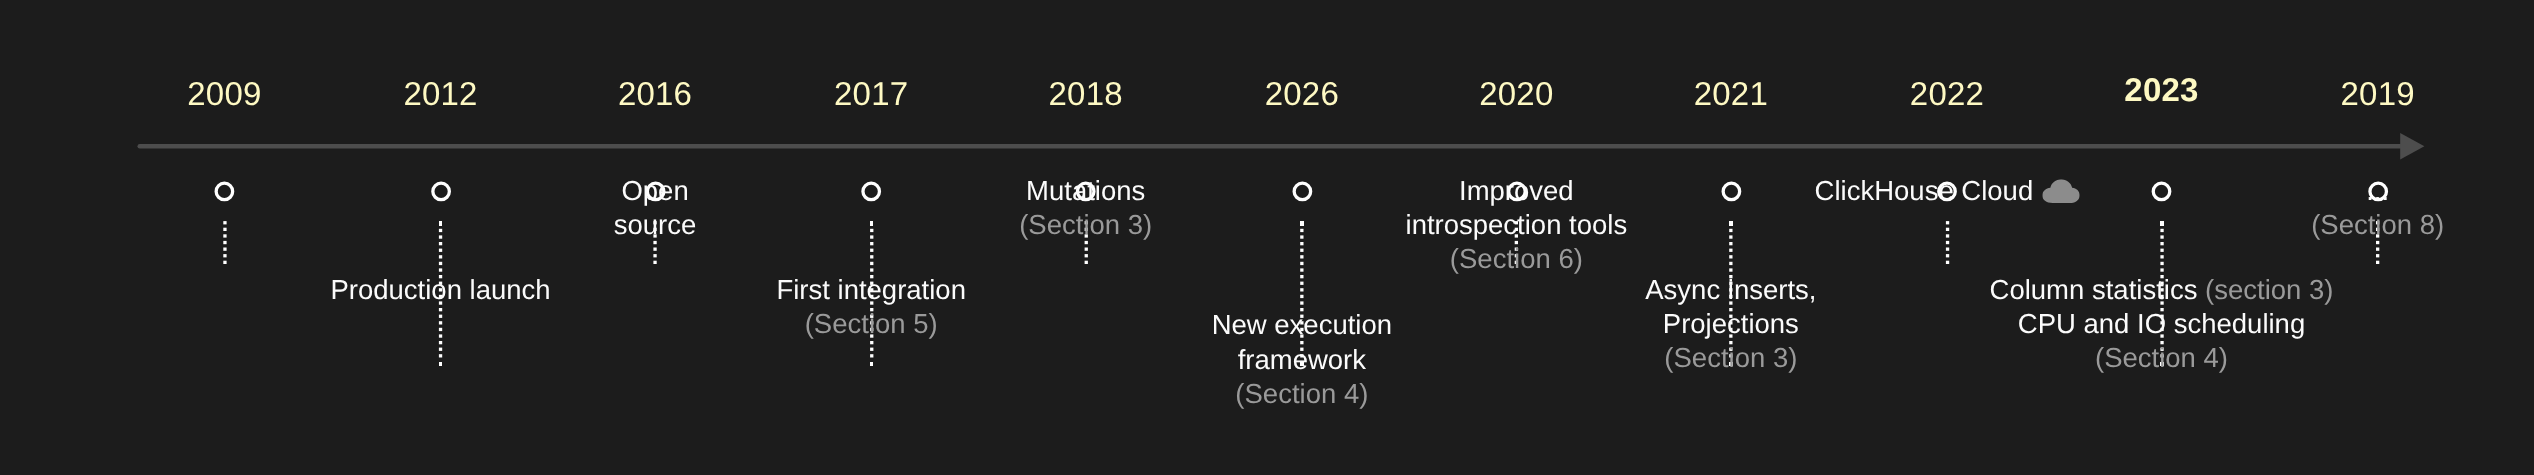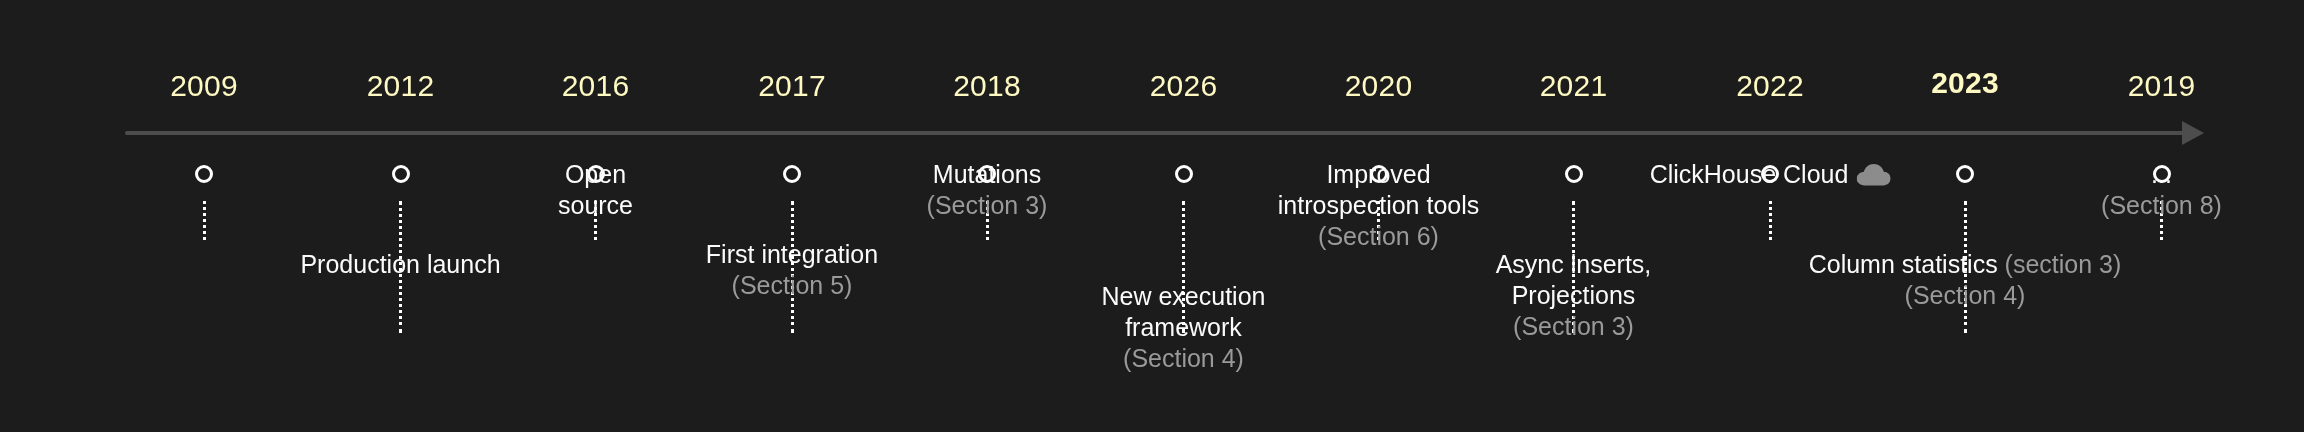--- a/index.html
+++ b/index.html
@@ -124,21 +124,21 @@
         <div class="stem" style="top: 201px; height: 39px;"></div>
         <div class="label" style="top: 159px;">
           <span class="ln"><span>Open</span></span>
           <span class="ln"><span>source</span></span>
         </div>
       </div>
       <div class="event" style="left: 792px;">
         <div class="year" style="top: 69px;">2017</div>
         <div class="marker" style="top: 165px;"></div>
         <div class="stem" style="top: 201px; height: 132px;"></div>
-        <div class="label" style="top: 239px;">
+        <div class="label" style="top: 249px;">
           <span class="ln"><span>First integration</span></span>
           <span class="ln secline"><span>(Section 5)</span></span>
         </div>
       </div>
       <div class="event" style="left: 987px;">
         <div class="year" style="top: 69px;">2018</div>
         <div class="marker" style="top: 165px;"></div>
         <div class="stem" style="top: 201px; height: 39px;"></div>
         <div class="label" style="top: 159px;">
           <span class="ln"><span>Mutations</span></span>
@@ -184,20 +184,21 @@
                 <path fill="#8c8c8c" d="M9.5 21.5h17.2c4 0 7.3-3.1 7.3-6.9 0-3.7-3-6.8-6.9-6.9C26.1 3.3 22 0 17.1 0 12.3 0 8.3 3.3 7.3 7.7c-4 .2-7.3 3.3-7.3 7 0 3.8 3.4 6.8 9.5 6.8z"></path>
               </svg></span></span>
         </div>
       </div>
       <div class="event" style="left: 1965px;">
         <div class="year" style="top: 66px; font-weight: bold;">2023</div>
         <div class="marker" style="top: 165px;"></div>
         <div class="stem" style="top: 201px; height: 132px;"></div>
         <div class="label" style="top: 249px;">
           <span class="ln"><span>Column statistics </span><span class="sec">(section 3)</span></span>
+          <span class="ln"><span>CPU and IO scheduling</span></span>
           <span class="ln secline"><span>(Section 4)</span></span>
         </div>
       </div>
       <div class="event" style="left: 2161.5px;">
         <div class="year" style="top: 69px;">2019</div>
         <div class="marker" style="top: 165px;"></div>
         <div class="stem" style="top: 201px; height: 39px;"></div>
         <div class="label" style="top: 159px;">
           <span class="ln"><span>...</span></span>
           <span class="ln secline"><span>(Section 8)</span></span>

